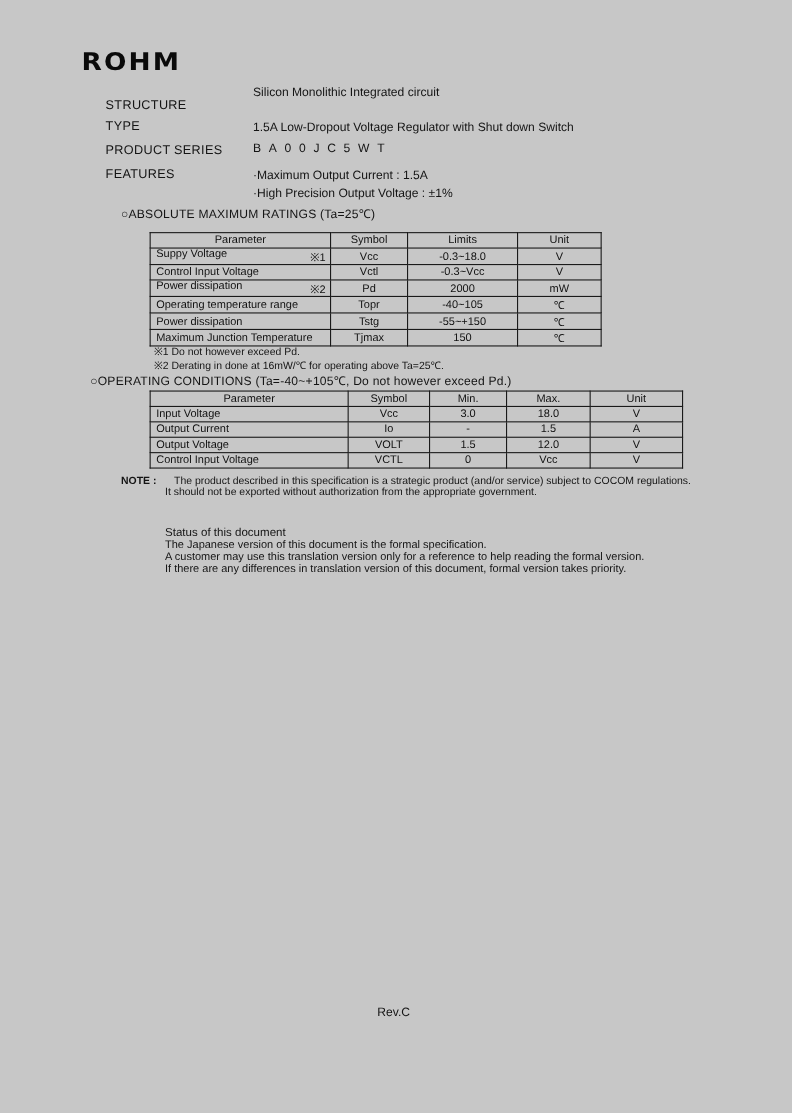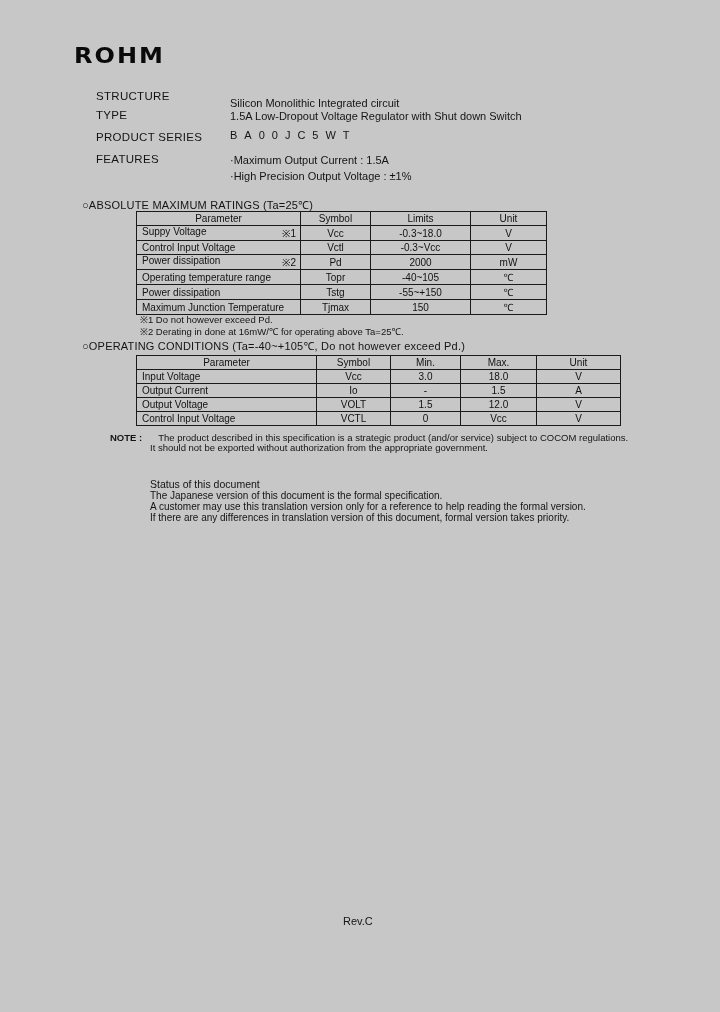--- a/index.html
+++ b/index.html
@@ -40,33 +40,33 @@
 </style>
 </head>
 <body>
 
 <div class="page">
 
   <div class="logo">ROHM</div>
   <div class="page-num">1/4</div>
 
   <div class="field-label" style="top:90px;">STRUCTURE</div>
-  <div class="field-value" style="top:97px;">Silicon Monolithic Integrated circuit</div>
+  <div class="field-value" style="top:78px;">Silicon Monolithic Integrated circuit</div>
 
   <div class="field-label" style="top:109px;">TYPE</div>
   <div class="field-value" style="top:110px;">1.5A Low-Dropout Voltage Regulator with Shut down Switch</div>
 
   <div class="field-label" style="top:131px;">PRODUCT SERIES</div>
   <div class="series-value" style="top:129px;">BA00JC5WT</div>
 
   <div class="field-label" style="top:153px;">FEATURES</div>
   <div class="field-value" style="top:154px;">·Maximum Output Current : 1.5A</div>
   <div class="field-value" style="top:170px;">·High Precision Output Voltage : ±1%</div>
 
-  <div class="section-title" style="top:197px;">○ABSOLUTE MAXIMUM RATINGS  (Ta=25℃)</div>
+  <div class="section-title" style="top:186px;margin-left:28px;">○ABSOLUTE MAXIMUM RATINGS  (Ta=25℃)</div>
 
   <table class="tbl-amr">
     <colgroup>
         <col style="width:164px">
         <col style="width:70px">
         <col style="width:100px">
         <col style="width:76px">
       </colgroup>
     <tbody>
         <tr>

